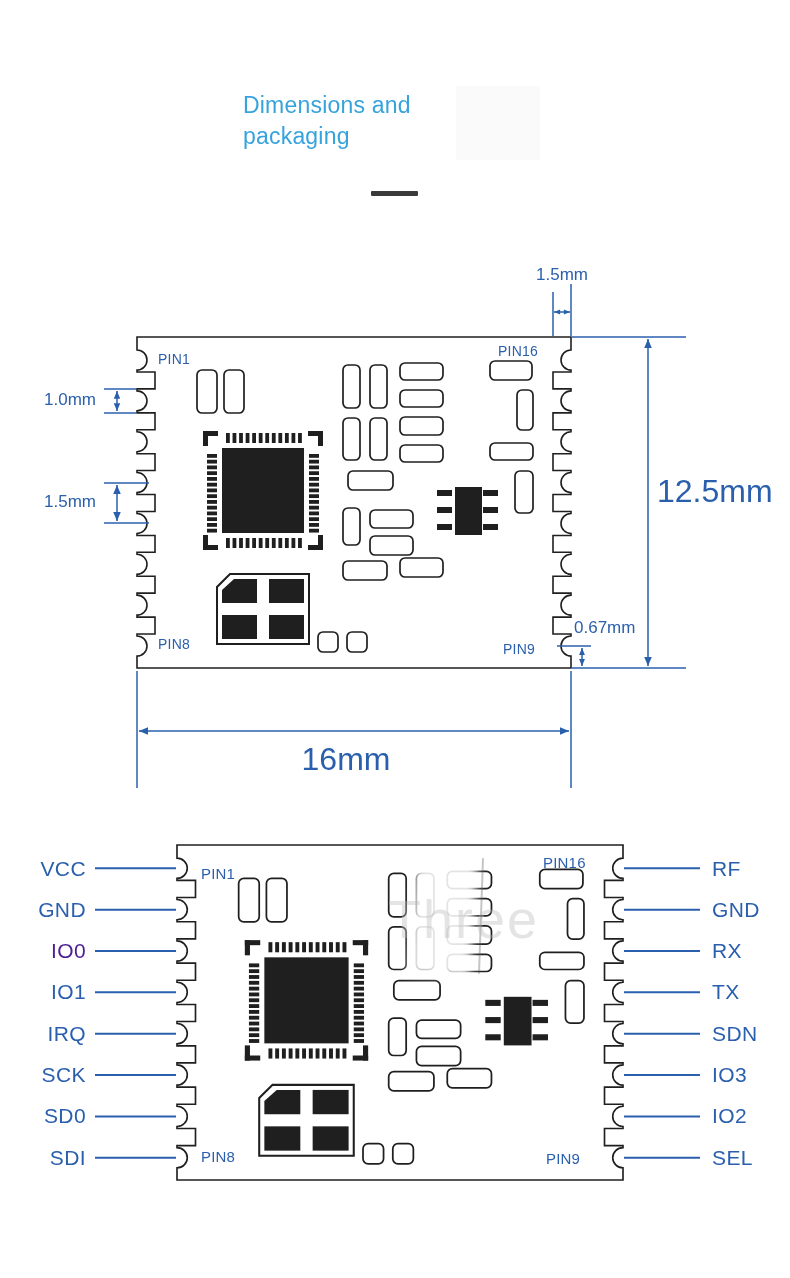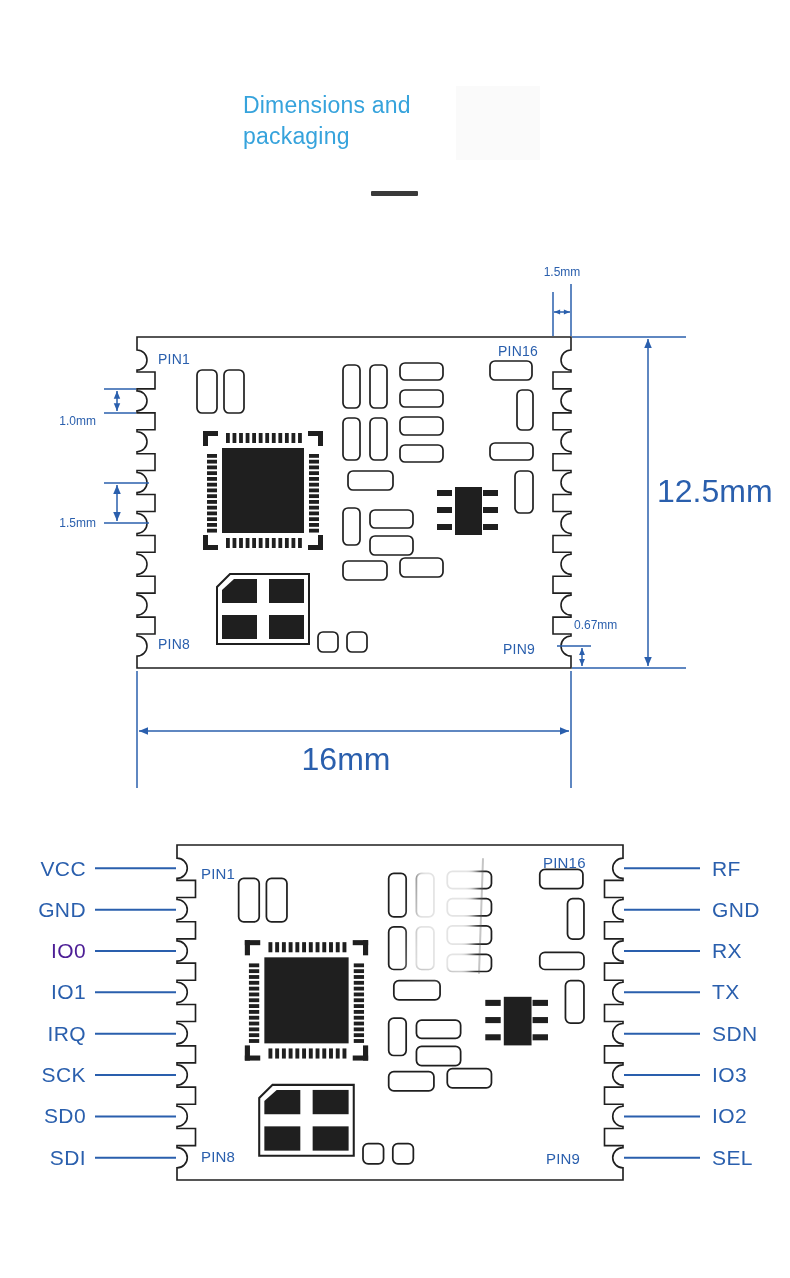--- a/index.html
+++ b/index.html
@@ -2,29 +2,29 @@
 <html><head>
 <meta charset="utf-8">
 <style>
   html,body{margin:0;padding:0;background:#ffffff;}
   #page{position:relative;width:790px;height:1278px;background:#ffffff;overflow:hidden;
         font-family:"Liberation Sans", sans-serif;}
   .abs{position:absolute;}
   #diagram{position:absolute;left:0;top:0;}
   .title{font-size:23px;line-height:31px;letter-spacing:0.2px;}
   .dash{height:5px;border-radius:1px;}
-  .dim-sm{font-size:12px;}
+  .dim-sm{font-size:17px;}
   .dim-lg{font-size:32px;}
   .corner-pin{font-size:14px;letter-spacing:0.2px;}
   .corner-pin.b{font-size:15px;}
   .pin-name{font-size:21px;letter-spacing:0.4px;height:26px;line-height:26px;}
   .pin-left{left:18px;width:68px;text-align:right;}
   .pin-right{left:712px;text-align:left;}
   .center{text-align:center;}
-  .right{text-align:right;margin-top:24px;}
+  .right{text-align:right;}
   .watermark{font-size:54px;color:rgba(185,185,185,0.38);letter-spacing:2px;}
   .faintbox{background:#fafafa;}
   .smudge{background:rgba(255,255,255,0.88);filter:blur(5px);transform:rotate(4deg);}
   .scratch{width:2px;background:rgba(90,90,90,0.35);transform:rotate(2deg);border-radius:2px;}
 </style>
 </head>
 <body>
 
 <div id="page">
 
@@ -273,20 +273,21 @@
       <line x1="95" y1="1075.05" x2="176" y2="1075.05" stroke="#2a5fad" stroke-width="2"></line>
       <line x1="624" y1="1075.05" x2="700" y2="1075.05" stroke="#2a5fad" stroke-width="2"></line>
       <line x1="95" y1="1116.4" x2="176" y2="1116.4" stroke="#2a5fad" stroke-width="2"></line>
       <line x1="624" y1="1116.4" x2="700" y2="1116.4" stroke="#2a5fad" stroke-width="2"></line>
       <line x1="95" y1="1157.75" x2="176" y2="1157.75" stroke="#2a5fad" stroke-width="2"></line>
       <line x1="624" y1="1157.75" x2="700" y2="1157.75" stroke="#2a5fad" stroke-width="2"></line>
     </svg>
 
   <div class="abs smudge" style="left:412px;top:858px;width:62px;height:118px;"></div>
   <div class="abs scratch" style="left:480px;top:858px;height:116px;"></div>
+  <div class="abs watermark" style="left:388px;top:888px;">Three</div>
 
   <span class="abs dim-sm center" style="left: 530px; top: 265px; width: 64px; color: rgb(42, 95, 173);">1.5mm</span>
   <span class="abs dim-sm right" style="left: 28px; top: 390px; width: 68px; color: rgb(42, 95, 173);">1.0mm</span>
   <span class="abs dim-sm right" style="left: 36px; top: 492px; width: 60px; color: rgb(42, 95, 173);">1.5mm</span>
   <span class="abs dim-lg" style="left: 657px; top: 473px; color: rgb(42, 95, 173);">12.5mm</span>
   <span class="abs dim-sm" style="left: 574px; top: 618px; color: rgb(42, 95, 173); text-align: right;">0.67mm</span>
   <span class="abs dim-lg center" style="left: 294px; top: 741px; width: 104px; color: rgb(42, 95, 173);">16mm</span>
 
   <span class="abs corner-pin" style="left: 158px; top: 351px; color: rgb(42, 95, 173);">PIN1</span>
   <span class="abs corner-pin" style="left: 498px; top: 343px; color: rgb(42, 95, 173);">PIN16</span>

